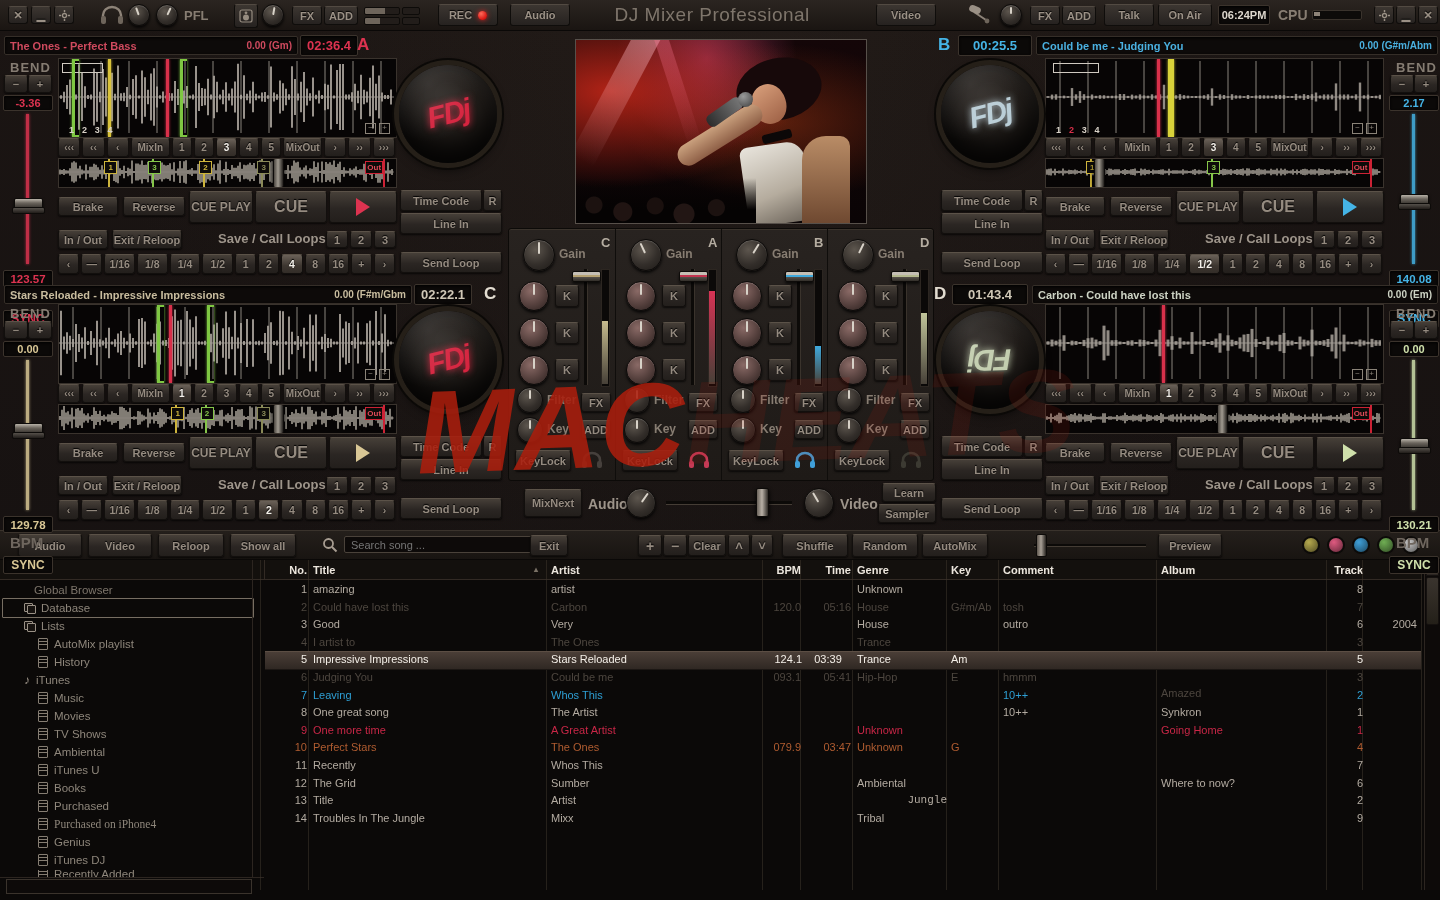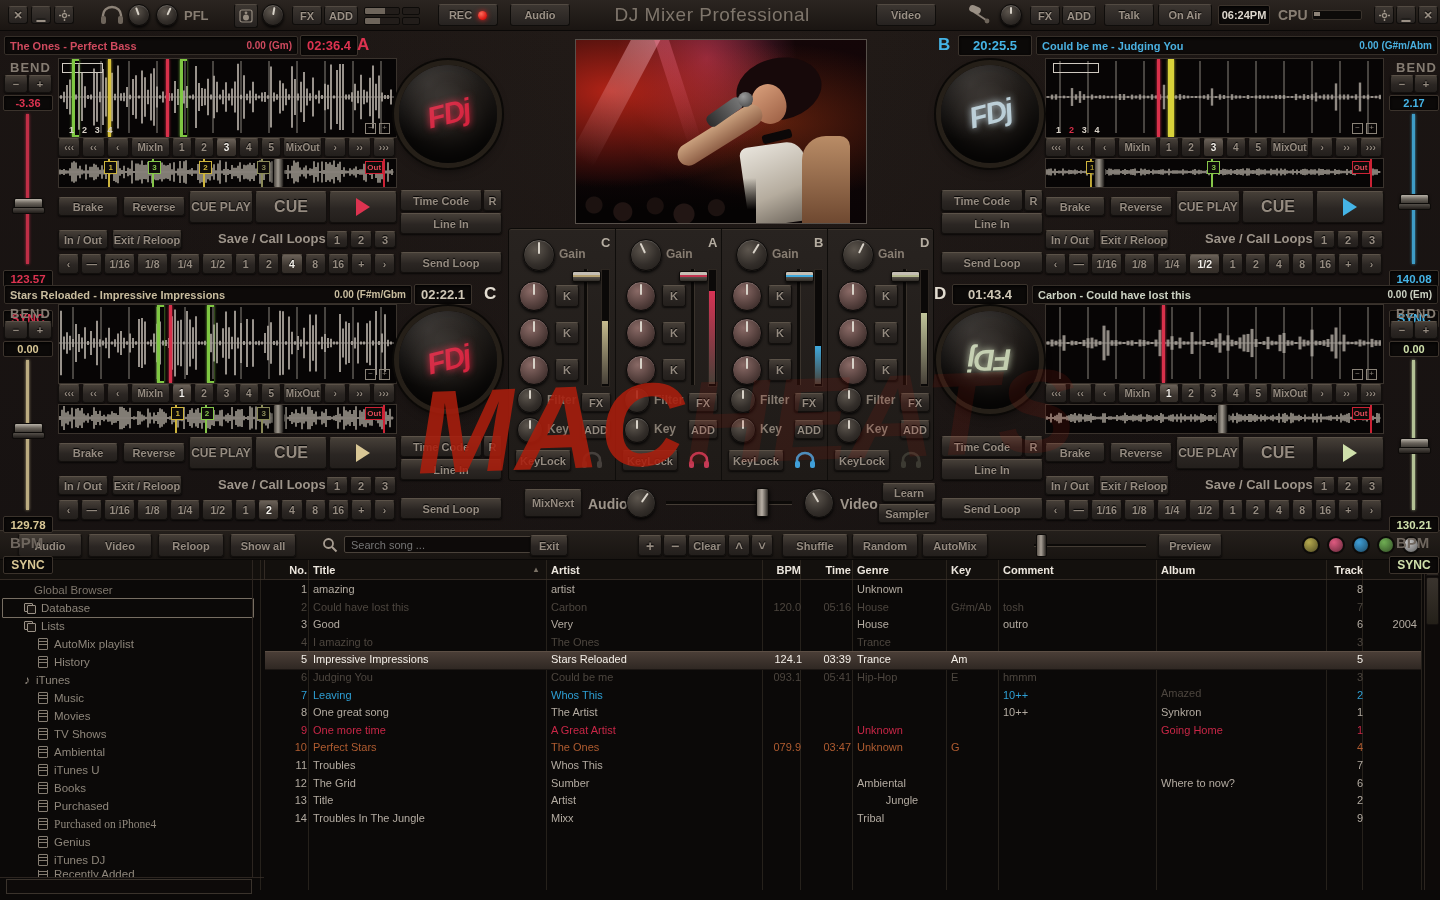--- a/index.html
+++ b/index.html
@@ -352,38 +352,38 @@
         <div class="cell" style="left: 805px; top: 0px; width: 46px; text-align: right; color: rgb(179, 171, 161);"></div>
         <div class="cell" style="left: 857px; top: 0px; width: 90px; text-align: left; color: rgb(179, 171, 161);">House</div>
         <div class="cell" style="left: 951px; top: 0px; width: 48px; text-align: left; color: rgb(179, 171, 161);"></div>
         <div class="cell" style="left: 1003px; top: 0px; width: 154px; text-align: left; color: rgb(179, 171, 161);">outro</div>
         <div class="cell" style="left: 1161px; top: 0px; width: 166px; text-align: left; color: rgb(179, 171, 161);"></div>
         <div class="cell" style="left: 1331px; top: 0px; width: 32px; text-align: right; color: rgb(179, 171, 161);">6</div>
         <div class="cell" style="left: 1367px; top: 0px; width: 50px; text-align: right; color: rgb(179, 171, 161);">2004</div>
       </div>
       <div class="abs" style="left: 0px; top: 73.8px; width: 1440px; height: 17px;">
         <div class="cell" style="left: 265px; top: 0px; width: 42px; text-align: right; color: rgb(77, 70, 63);">4</div>
-        <div class="cell" style="left: 313px; top: 0px; width: 230px; text-align: left; color: rgb(77, 70, 63);">I amazing to</div>
+        <div class="cell" style="left: 313px; top: 0px; width: 230px; text-align: left; color: rgb(77, 70, 63);">I artist to</div>
         <div class="cell" style="left: 551px; top: 0px; width: 214px; text-align: left; color: rgb(77, 70, 63);">The Ones</div>
         <div class="cell" style="left: 767px; top: 0px; width: 34px; text-align: right; color: rgb(77, 70, 63);"></div>
         <div class="cell" style="left: 805px; top: 0px; width: 46px; text-align: right; color: rgb(77, 70, 63);"></div>
         <div class="cell" style="left: 857px; top: 0px; width: 90px; text-align: left; color: rgb(77, 70, 63);">Trance</div>
         <div class="cell" style="left: 951px; top: 0px; width: 48px; text-align: left; color: rgb(77, 70, 63);"></div>
         <div class="cell" style="left: 1003px; top: 0px; width: 154px; text-align: left; color: rgb(77, 70, 63);"></div>
         <div class="cell" style="left: 1161px; top: 0px; width: 166px; text-align: left; color: rgb(77, 70, 63);"></div>
         <div class="cell" style="left: 1331px; top: 0px; width: 32px; text-align: right; color: rgb(77, 70, 63);">3</div>
         <div class="cell" style="left: 1367px; top: 0px; width: 50px; text-align: right; color: rgb(77, 70, 63);"></div>
       </div>
       <div class="abs" style="left: 265px; top: 91.4px; width: 1156px; height: 17px; background: linear-gradient(rgb(74, 62, 55), rgb(48, 40, 35)); border-top: 1px solid rgb(92, 78, 68); border-bottom: 1px solid rgb(28, 23, 20);"></div>
       <div class="abs" style="left: 0px; top: 91.4px; width: 1440px; height: 17px;">
         <div class="cell" style="left: 265px; top: 0px; width: 42px; text-align: right; color: rgb(244, 239, 232);">5</div>
         <div class="cell" style="left: 313px; top: 0px; width: 230px; text-align: left; color: rgb(244, 239, 232);">Impressive Impressions</div>
         <div class="cell" style="left: 551px; top: 0px; width: 214px; text-align: left; color: rgb(244, 239, 232);">Stars Reloaded</div>
         <div class="cell" style="left: 768px; top: 0px; width: 34px; text-align: right; color: rgb(244, 239, 232);">124.1</div>
-        <div class="cell" style="left: 805px; top: 0px; width: 46px; text-align: right; color: rgb(244, 239, 232);">03:39</div>
+        <div class="cell" style="left: 805px; top: 0px; width: 46px; text-align: center; color: rgb(244, 239, 232);">03:39</div>
         <div class="cell" style="left: 857px; top: 0px; width: 90px; text-align: left; color: rgb(244, 239, 232);">Trance</div>
         <div class="cell" style="left: 951px; top: 0px; width: 48px; text-align: left; color: rgb(244, 239, 232);">Am</div>
         <div class="cell" style="left: 1003px; top: 0px; width: 154px; text-align: left; color: rgb(244, 239, 232);"></div>
         <div class="cell" style="left: 1161px; top: 0px; width: 166px; text-align: left; color: rgb(244, 239, 232);"></div>
         <div class="cell" style="left: 1331px; top: 0px; width: 32px; text-align: right; color: rgb(244, 239, 232);">5</div>
         <div class="cell" style="left: 1367px; top: 0px; width: 50px; text-align: right; color: rgb(244, 239, 232);"></div>
       </div>
       <div class="abs" style="left: 0px; top: 109px; width: 1440px; height: 17px;">
         <div class="cell" style="left: 265px; top: 0px; width: 42px; text-align: right; color: rgb(77, 70, 63);">6</div>
         <div class="cell" style="left: 313px; top: 0px; width: 230px; text-align: left; color: rgb(77, 70, 63);">Judging You</div>
@@ -444,21 +444,21 @@
         <div class="cell" style="left: 805px; top: 0px; width: 46px; text-align: right; color: rgb(176, 92, 48);">03:47</div>
         <div class="cell" style="left: 857px; top: 0px; width: 90px; text-align: left; color: rgb(176, 92, 48);">Unknown</div>
         <div class="cell" style="left: 951px; top: 0px; width: 48px; text-align: left; color: rgb(176, 92, 48);">G</div>
         <div class="cell" style="left: 1003px; top: 0px; width: 154px; text-align: left; color: rgb(176, 92, 48);"></div>
         <div class="cell" style="left: 1161px; top: 0px; width: 166px; text-align: left; color: rgb(176, 92, 48);"></div>
         <div class="cell" style="left: 1331px; top: 0px; width: 32px; text-align: right; color: rgb(176, 92, 48);">4</div>
         <div class="cell" style="left: 1367px; top: 0px; width: 50px; text-align: right; color: rgb(176, 92, 48);"></div>
       </div>
       <div class="abs" style="left: 0px; top: 197px; width: 1440px; height: 17px;">
         <div class="cell" style="left: 265px; top: 0px; width: 42px; text-align: right; color: rgb(179, 171, 161);">11</div>
-        <div class="cell" style="left: 313px; top: 0px; width: 230px; text-align: left; color: rgb(179, 171, 161);">Troubles</div>
+        <div class="cell" style="left: 313px; top: 0px; width: 230px; text-align: left; color: rgb(179, 171, 161);">Recently</div>
         <div class="cell" style="left: 551px; top: 0px; width: 214px; text-align: left; color: rgb(179, 171, 161);">Whos This</div>
         <div class="cell" style="left: 767px; top: 0px; width: 34px; text-align: right; color: rgb(179, 171, 161);"></div>
         <div class="cell" style="left: 805px; top: 0px; width: 46px; text-align: right; color: rgb(179, 171, 161);"></div>
         <div class="cell" style="left: 857px; top: 0px; width: 90px; text-align: left; color: rgb(179, 171, 161);"></div>
         <div class="cell" style="left: 951px; top: 0px; width: 48px; text-align: left; color: rgb(179, 171, 161);"></div>
         <div class="cell" style="left: 1003px; top: 0px; width: 154px; text-align: left; color: rgb(179, 171, 161);"></div>
         <div class="cell" style="left: 1161px; top: 0px; width: 166px; text-align: left; color: rgb(179, 171, 161);"></div>
         <div class="cell" style="left: 1331px; top: 0px; width: 32px; text-align: right; color: rgb(179, 171, 161);">7</div>
         <div class="cell" style="left: 1367px; top: 0px; width: 50px; text-align: right; color: rgb(179, 171, 161);"></div>
       </div>
@@ -474,21 +474,21 @@
         <div class="cell" style="left: 1161px; top: 0px; width: 166px; text-align: left; color: rgb(179, 171, 161);">Where to now?</div>
         <div class="cell" style="left: 1331px; top: 0px; width: 32px; text-align: right; color: rgb(179, 171, 161);">6</div>
         <div class="cell" style="left: 1367px; top: 0px; width: 50px; text-align: right; color: rgb(179, 171, 161);"></div>
       </div>
       <div class="abs" style="left: 0px; top: 232.2px; width: 1440px; height: 17px;">
         <div class="cell" style="left: 265px; top: 0px; width: 42px; text-align: right; color: rgb(179, 171, 161);">13</div>
         <div class="cell" style="left: 313px; top: 0px; width: 230px; text-align: left; color: rgb(179, 171, 161);">Title</div>
         <div class="cell" style="left: 551px; top: 0px; width: 214px; text-align: left; color: rgb(179, 171, 161);">Artist</div>
         <div class="cell" style="left: 767px; top: 0px; width: 34px; text-align: right; color: rgb(179, 171, 161);"></div>
         <div class="cell" style="left: 805px; top: 0px; width: 46px; text-align: right; color: rgb(179, 171, 161);"></div>
-        <div class="cell" style="left: 857px; top: 0px; width: 90px; text-align: center; color: rgb(179, 171, 161);">Jungle</div>
+        <div class="cell" style="left: 857px; top: 0px; width: 90px; text-align: right; color: rgb(179, 171, 161); font-family: Liberation Mono, monospace;">Jungle</div>
         <div class="cell" style="left: 951px; top: 0px; width: 48px; text-align: left; color: rgb(179, 171, 161);"></div>
         <div class="cell" style="left: 1003px; top: 0px; width: 154px; text-align: left; color: rgb(179, 171, 161);"></div>
         <div class="cell" style="left: 1161px; top: 0px; width: 166px; text-align: left; color: rgb(179, 171, 161);"></div>
         <div class="cell" style="left: 1331px; top: 0px; width: 32px; text-align: right; color: rgb(179, 171, 161);">2</div>
         <div class="cell" style="left: 1367px; top: 0px; width: 50px; text-align: right; color: rgb(179, 171, 161);"></div>
       </div>
       <div class="abs" style="left: 0px; top: 249.8px; width: 1440px; height: 17px;">
         <div class="cell" style="left: 265px; top: 0px; width: 42px; text-align: right; color: rgb(179, 171, 161);">14</div>
         <div class="cell" style="left: 313px; top: 0px; width: 230px; text-align: left; color: rgb(179, 171, 161);">Troubles In The Jungle</div>
         <div class="cell" style="left: 551px; top: 0px; width: 214px; text-align: left; color: rgb(179, 171, 161);">Mixx</div>
@@ -899,21 +899,21 @@
         <div class="btn" style="left: 400px; top: 252px; width: 100px; height: 19px;">Send Loop</div>
         <div class="jog" style="left: 399px; top: 65px; width: 98px; height: 98px;">
           <div class="jlogo" style="color: rgb(213, 36, 63);">FDj</div>
         </div>
       </div>
       <div>
         <div class="titlebar" style="left: 1036px; top: 36px; width: 390px; height: 17px;">
           <div style="color: rgb(74, 176, 224); flex: 1 1 0%; overflow: hidden; white-space: nowrap; order: 0;">Could be me - Judging You</div>
           <div style="color: rgb(74, 176, 224); font-size: 10px; margin-left: 8px;">0.00 (G#m/Abm</div>
         </div>
-        <div class="val" style="left: 958px; top: 35px; width: 72px; height: 19px; font-size: 13px; color: rgb(69, 180, 230);">20:25.5</div>
+        <div class="val" style="left: 958px; top: 35px; width: 72px; height: 19px; font-size: 13px; color: rgb(69, 180, 230);">00:25.5</div>
         <div class="lbl" style="left: 938px; top: 35px; font-size: 17px; color: rgb(69, 180, 230);">B</div>
         <div class="wave" style="left: 1045px; top: 58px; width: 337px; height: 78px;">
           <svg width="335" height="76">
             <line x1="14" y1="2" x2="14" y2="74" stroke="#8f8a82" stroke-width="1" opacity="0.95"></line>
             <line x1="42" y1="2" x2="42" y2="74" stroke="#8f8a82" stroke-width="1" opacity="0.95"></line>
             <line x1="70" y1="2" x2="70" y2="74" stroke="#8f8a82" stroke-width="1" opacity="0.95"></line>
             <line x1="98" y1="2" x2="98" y2="74" stroke="#8f8a82" stroke-width="1" opacity="0.95"></line>
             <line x1="126" y1="2" x2="126" y2="74" stroke="#8f8a82" stroke-width="1" opacity="0.95"></line>
             <line x1="154" y1="2" x2="154" y2="74" stroke="#8f8a82" stroke-width="1" opacity="0.95"></line>
             <line x1="182" y1="2" x2="182" y2="74" stroke="#8f8a82" stroke-width="1" opacity="0.95"></line>

